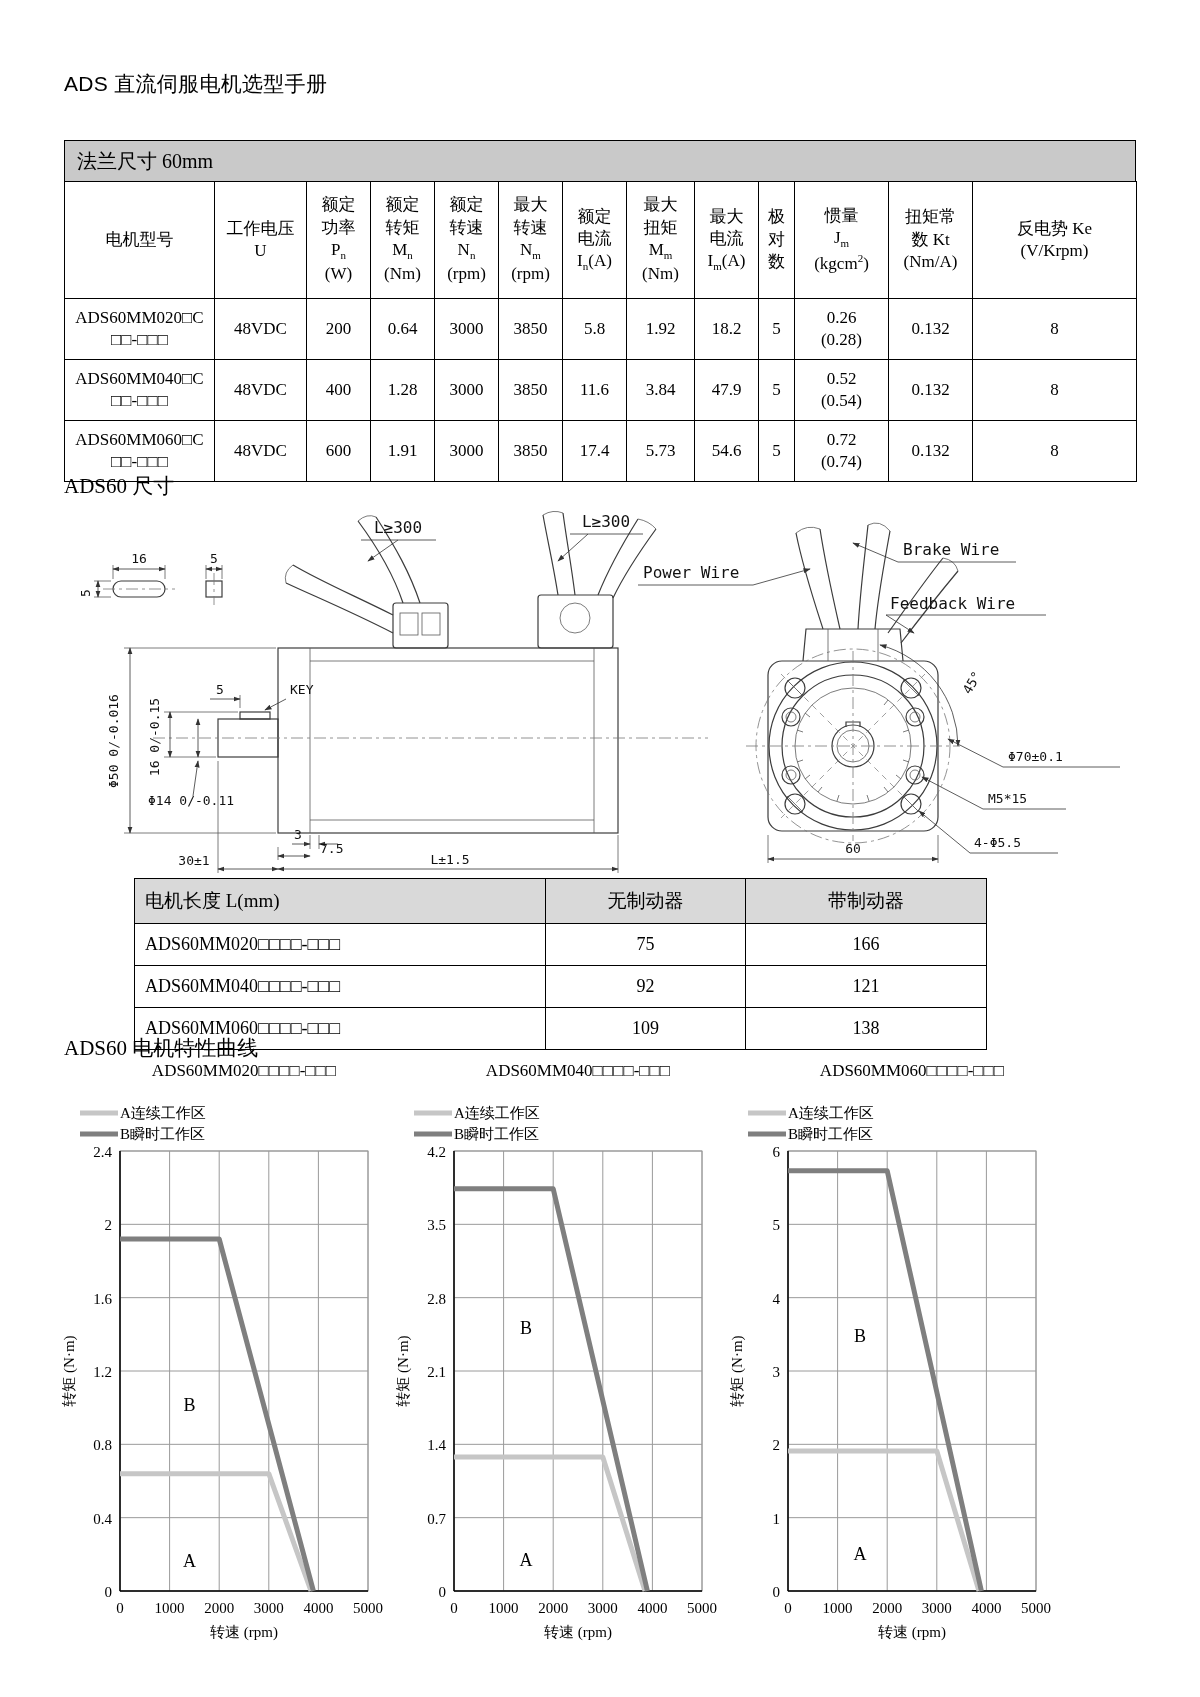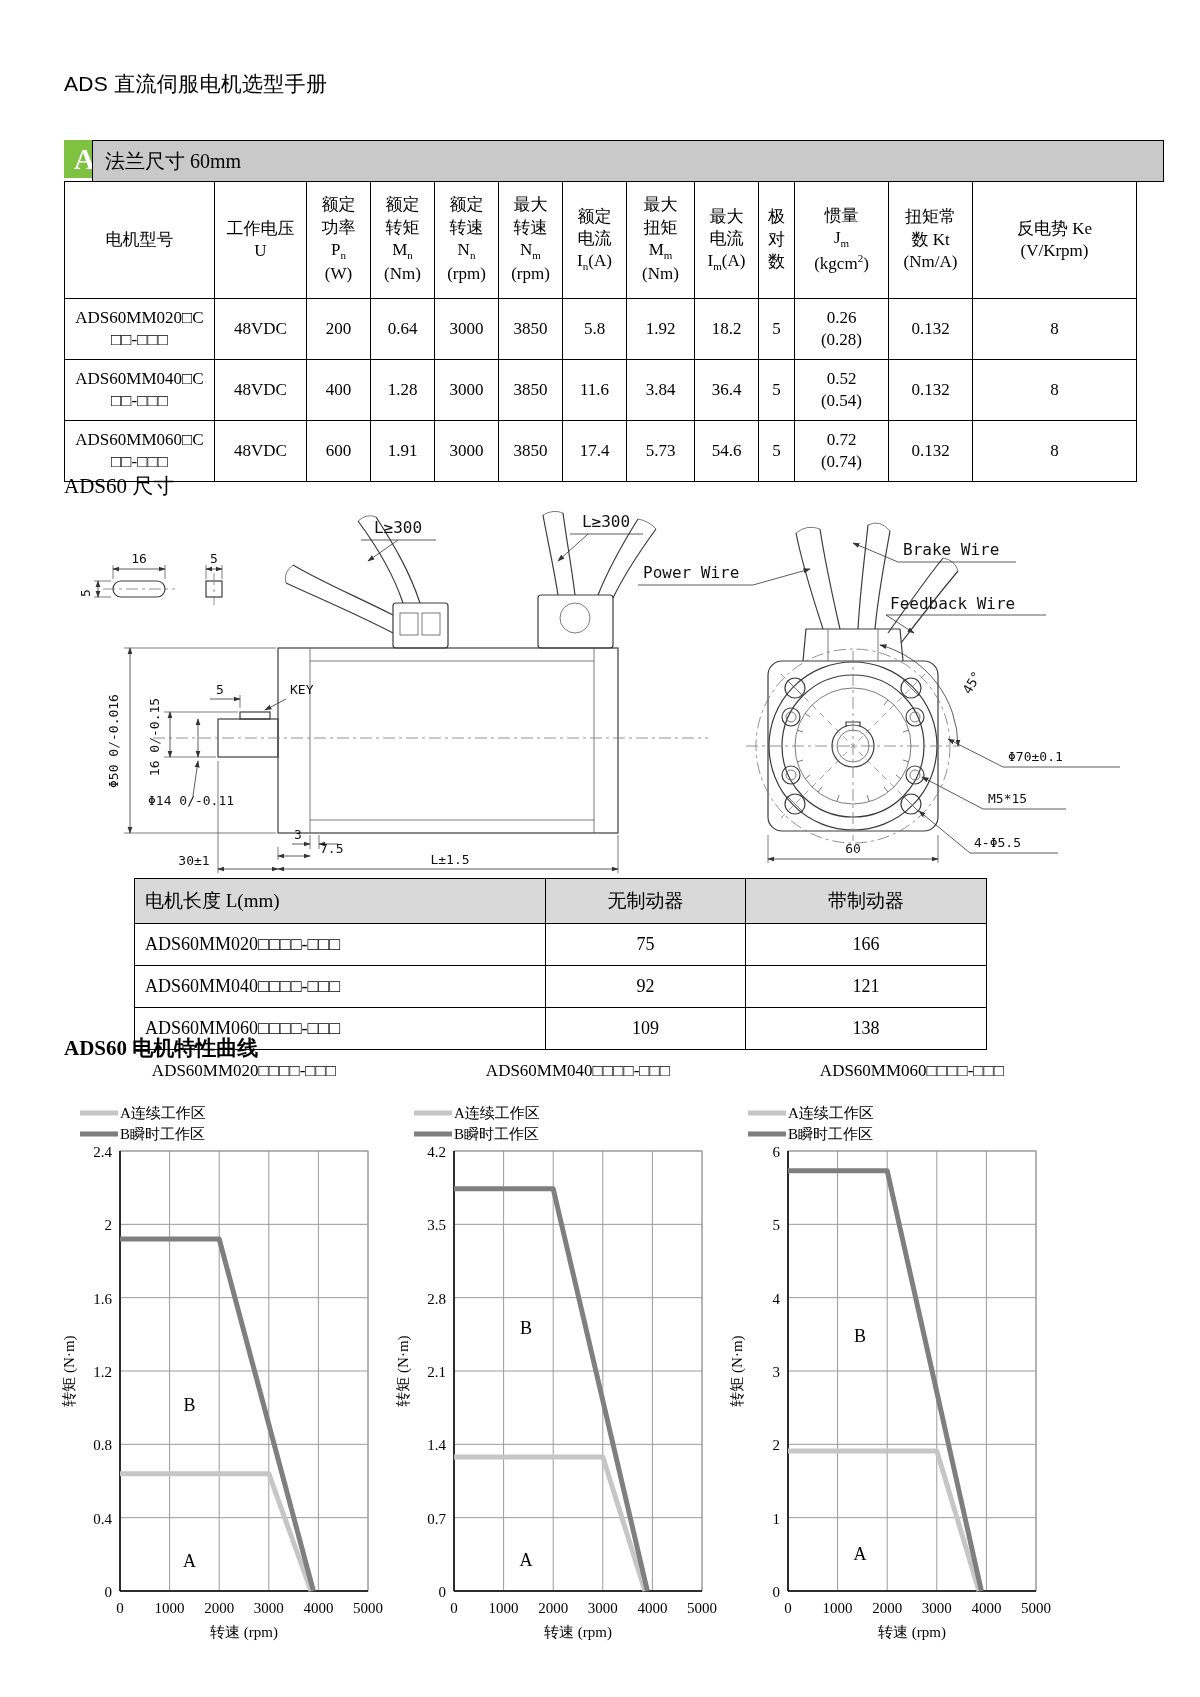--- a/index.html
+++ b/index.html
@@ -3,34 +3,34 @@
 <meta charset="utf-8">
 <style>
   html,body{margin:0;padding:0;}
   body{width:1200px;height:1697px;position:relative;background:#fff;color:#000;
        font-family:"Liberation Serif",serif;overflow:hidden;}
   .abs{position:absolute;}
   #hdr{left:64px;top:70px;font-family:"Liberation Sans",sans-serif;font-size:21px;letter-spacing:.3px;}
   #greenbar{left:64px;top:102px;width:1072px;height:38px;background:var(--green,#7fc241);
             color:#fff;font-weight:bold;font-size:29px;line-height:38px;padding-left:10px;box-sizing:border-box;margin-top:38px;}
   #graybar{left:64px;top:140px;width:1072px;height:42px;background:var(--gray,#c9c9c9);
-           border:1px solid #000;box-sizing:border-box;font-size:20px;line-height:40px;padding-left:12px;margin-left:28px;}
+           border:1px solid #000;box-sizing:border-box;font-size:20px;line-height:40px;padding-left:12px;}
   #spec{left:64px;top:181px;width:1072px;}
   table{border-collapse:collapse;width:100%;table-layout:fixed;}
   th,td{border:1px solid #000;text-align:center;vertical-align:middle;font-weight:normal;
         font-size:17px;padding:2px 1px;line-height:1.32;overflow:hidden;}
   #spec thead th{height:112px;}
   #spec tbody td{height:56px;}
   sub{font-size:11px;} sup{font-size:11px;}
   #dimtitle{left:64px;top:472px;font-size:21px;font-weight:normal;}
   #lentable{left:134px;top:878px;width:852px;}
   #lentable th{height:40px;background:var(--thgray,#d9d9d9);font-size:19px;}
   #lentable td{height:37px;font-size:18px;}
   #lentable .c0{text-align:left;padding-left:10px;}
-  #curvetitle{left:64px;top:1034px;font-size:21px;font-weight:bold;}
+  #curvetitle{left:64px;top:1034px;font-size:21px;font-weight:normal;}
   #charts{left:58px;top:1056px;width:1100px;display:flex;}
   .chart{width:330px;height:585px;margin-right:4px;}
   .chart svg{width:330px;height:585px;font-family:"Liberation Serif",serif;}
   .ct{font-size:17px;fill:#000;}
   .cl2{font-size:15px;fill:#000;}
   .tk{font-size:15px;fill:#000;}
   .rg{font-size:18px;fill:#000;}
   .grid{stroke:#9a9a9a;stroke-width:1;}
   .frame{fill:none;stroke:#9a9a9a;stroke-width:1;}
   .axis{stroke:#000;stroke-width:1.5;}
@@ -202,21 +202,21 @@
           <td>
             <div>3850</div>
           </td>
           <td>
             <div>11.6</div>
           </td>
           <td>
             <div>3.84</div>
           </td>
           <td>
-            <div>36.4</div>
+            <div>47.9</div>
           </td>
           <td>
             <div>5</div>
           </td>
           <td>
             <div>0.52</div>
             <div>(0.54)</div>
           </td>
           <td>
             <div>0.132</div>

